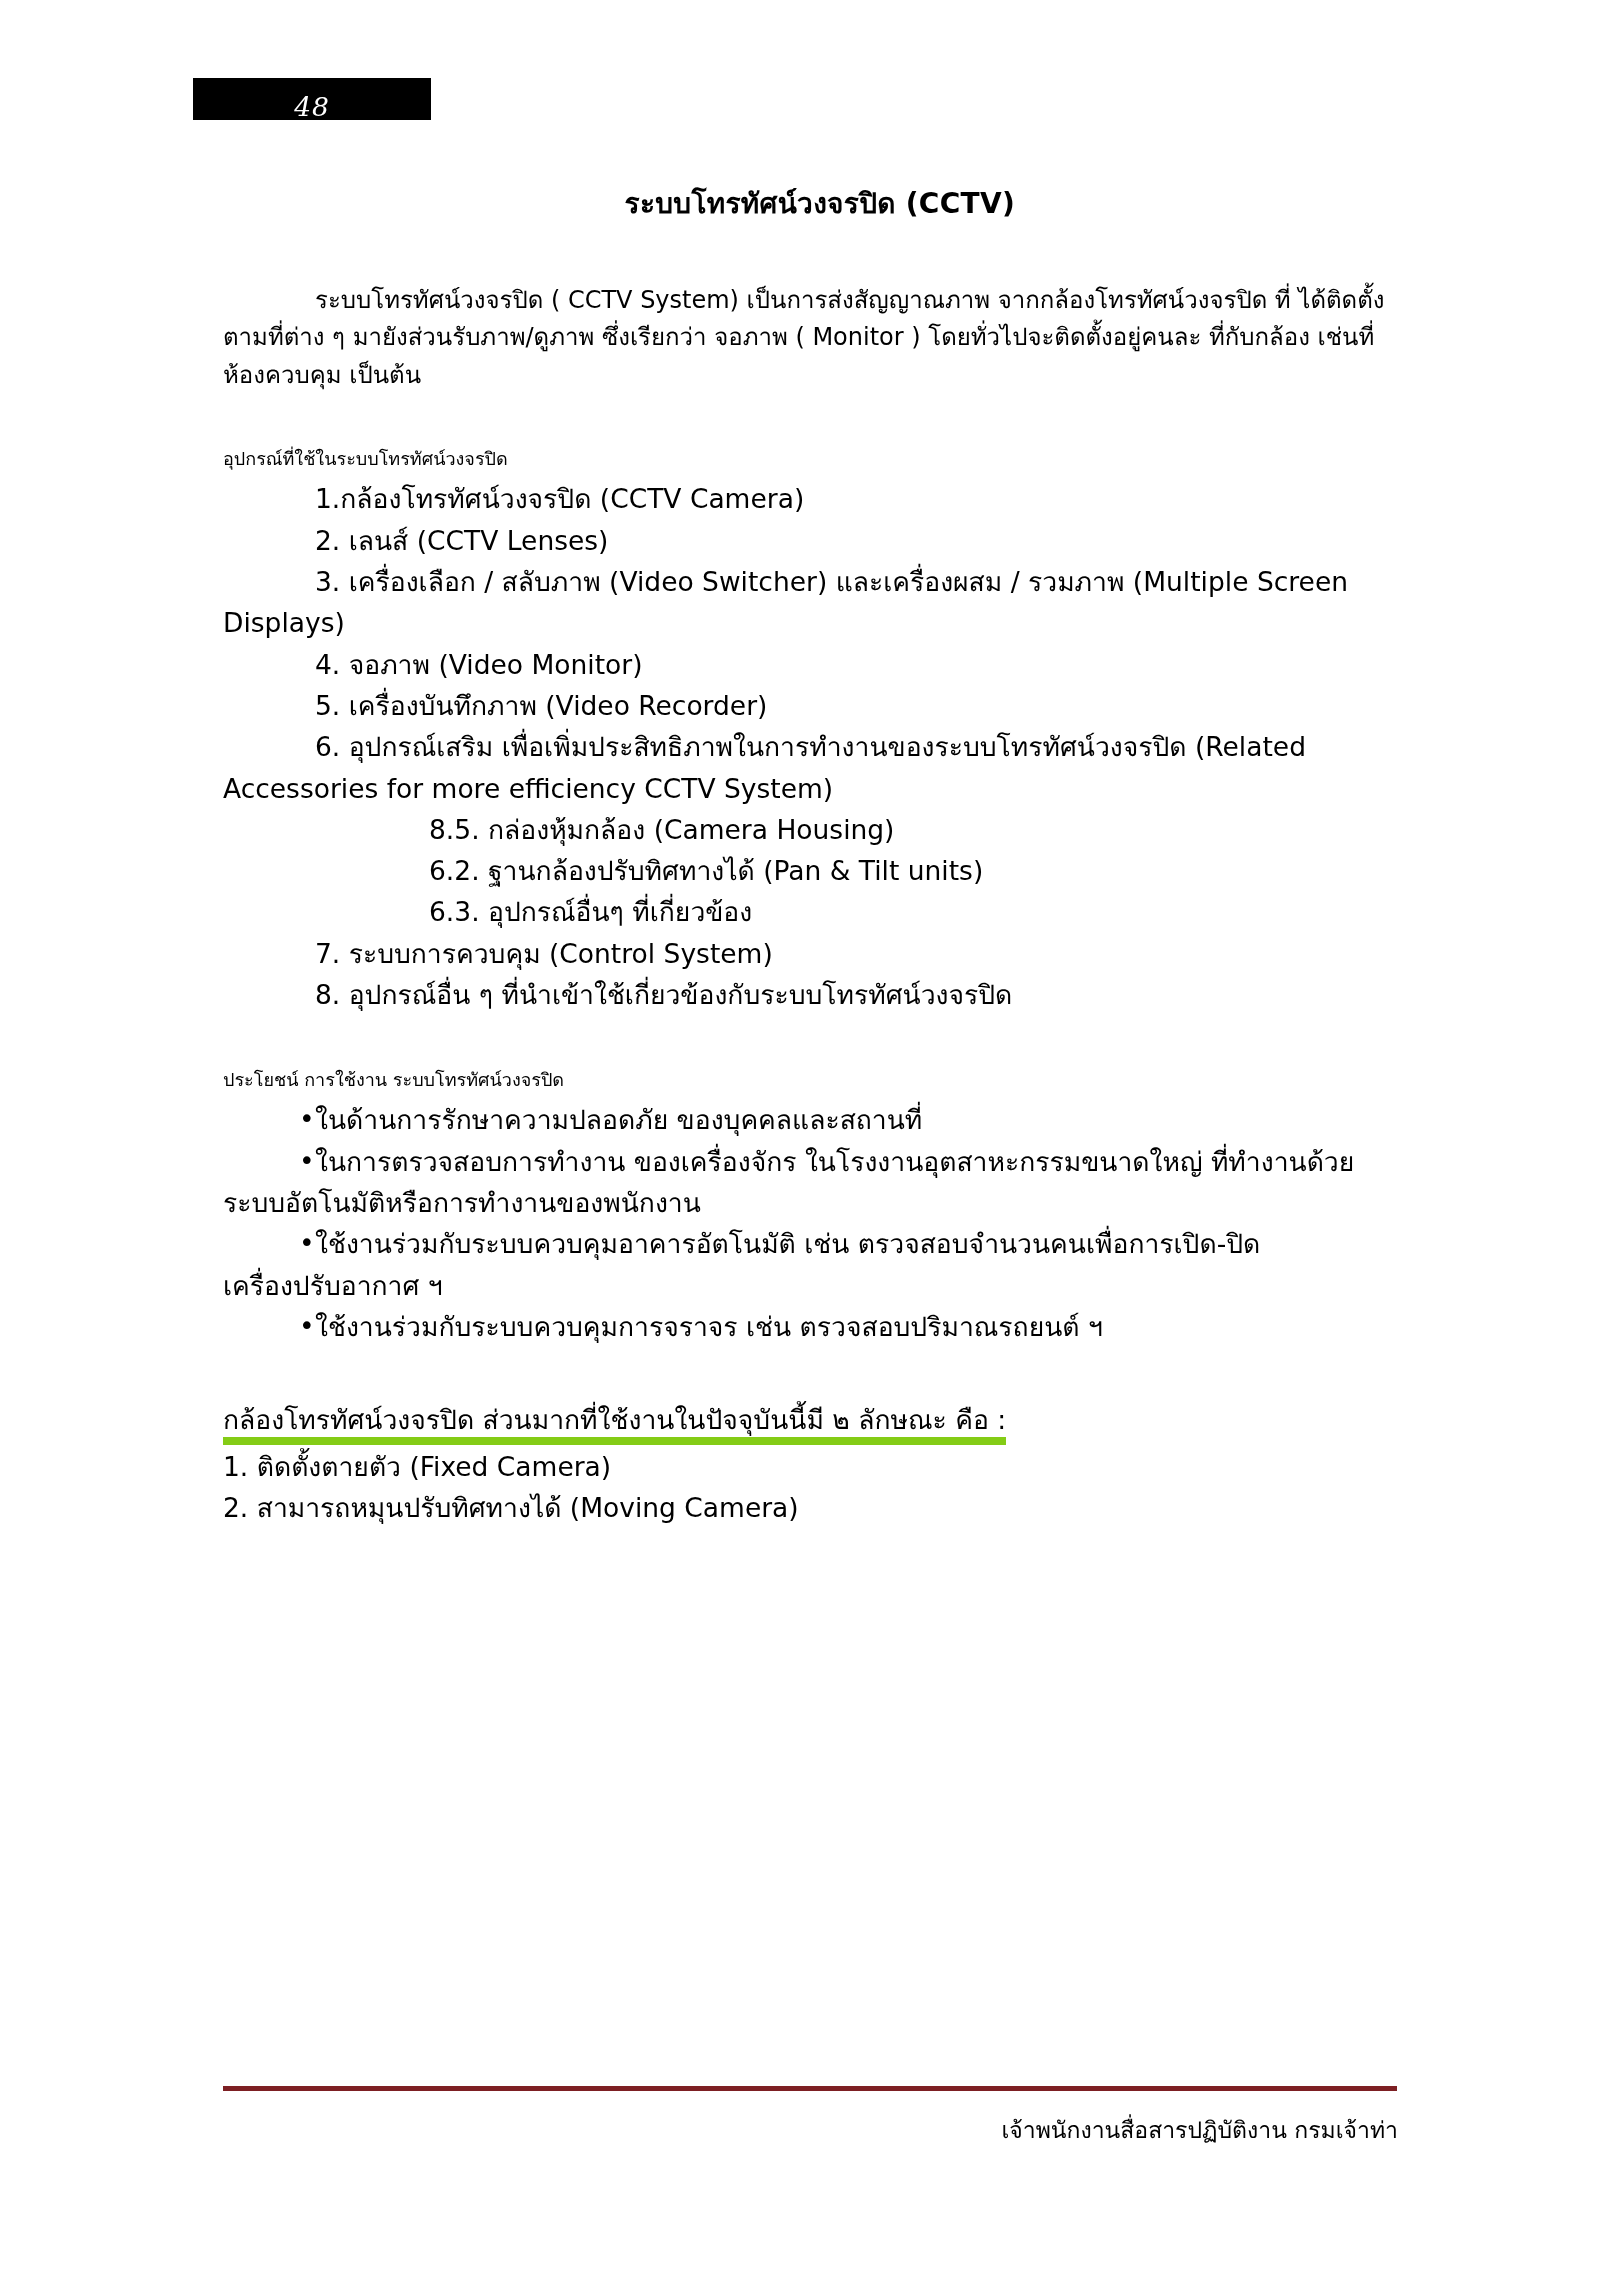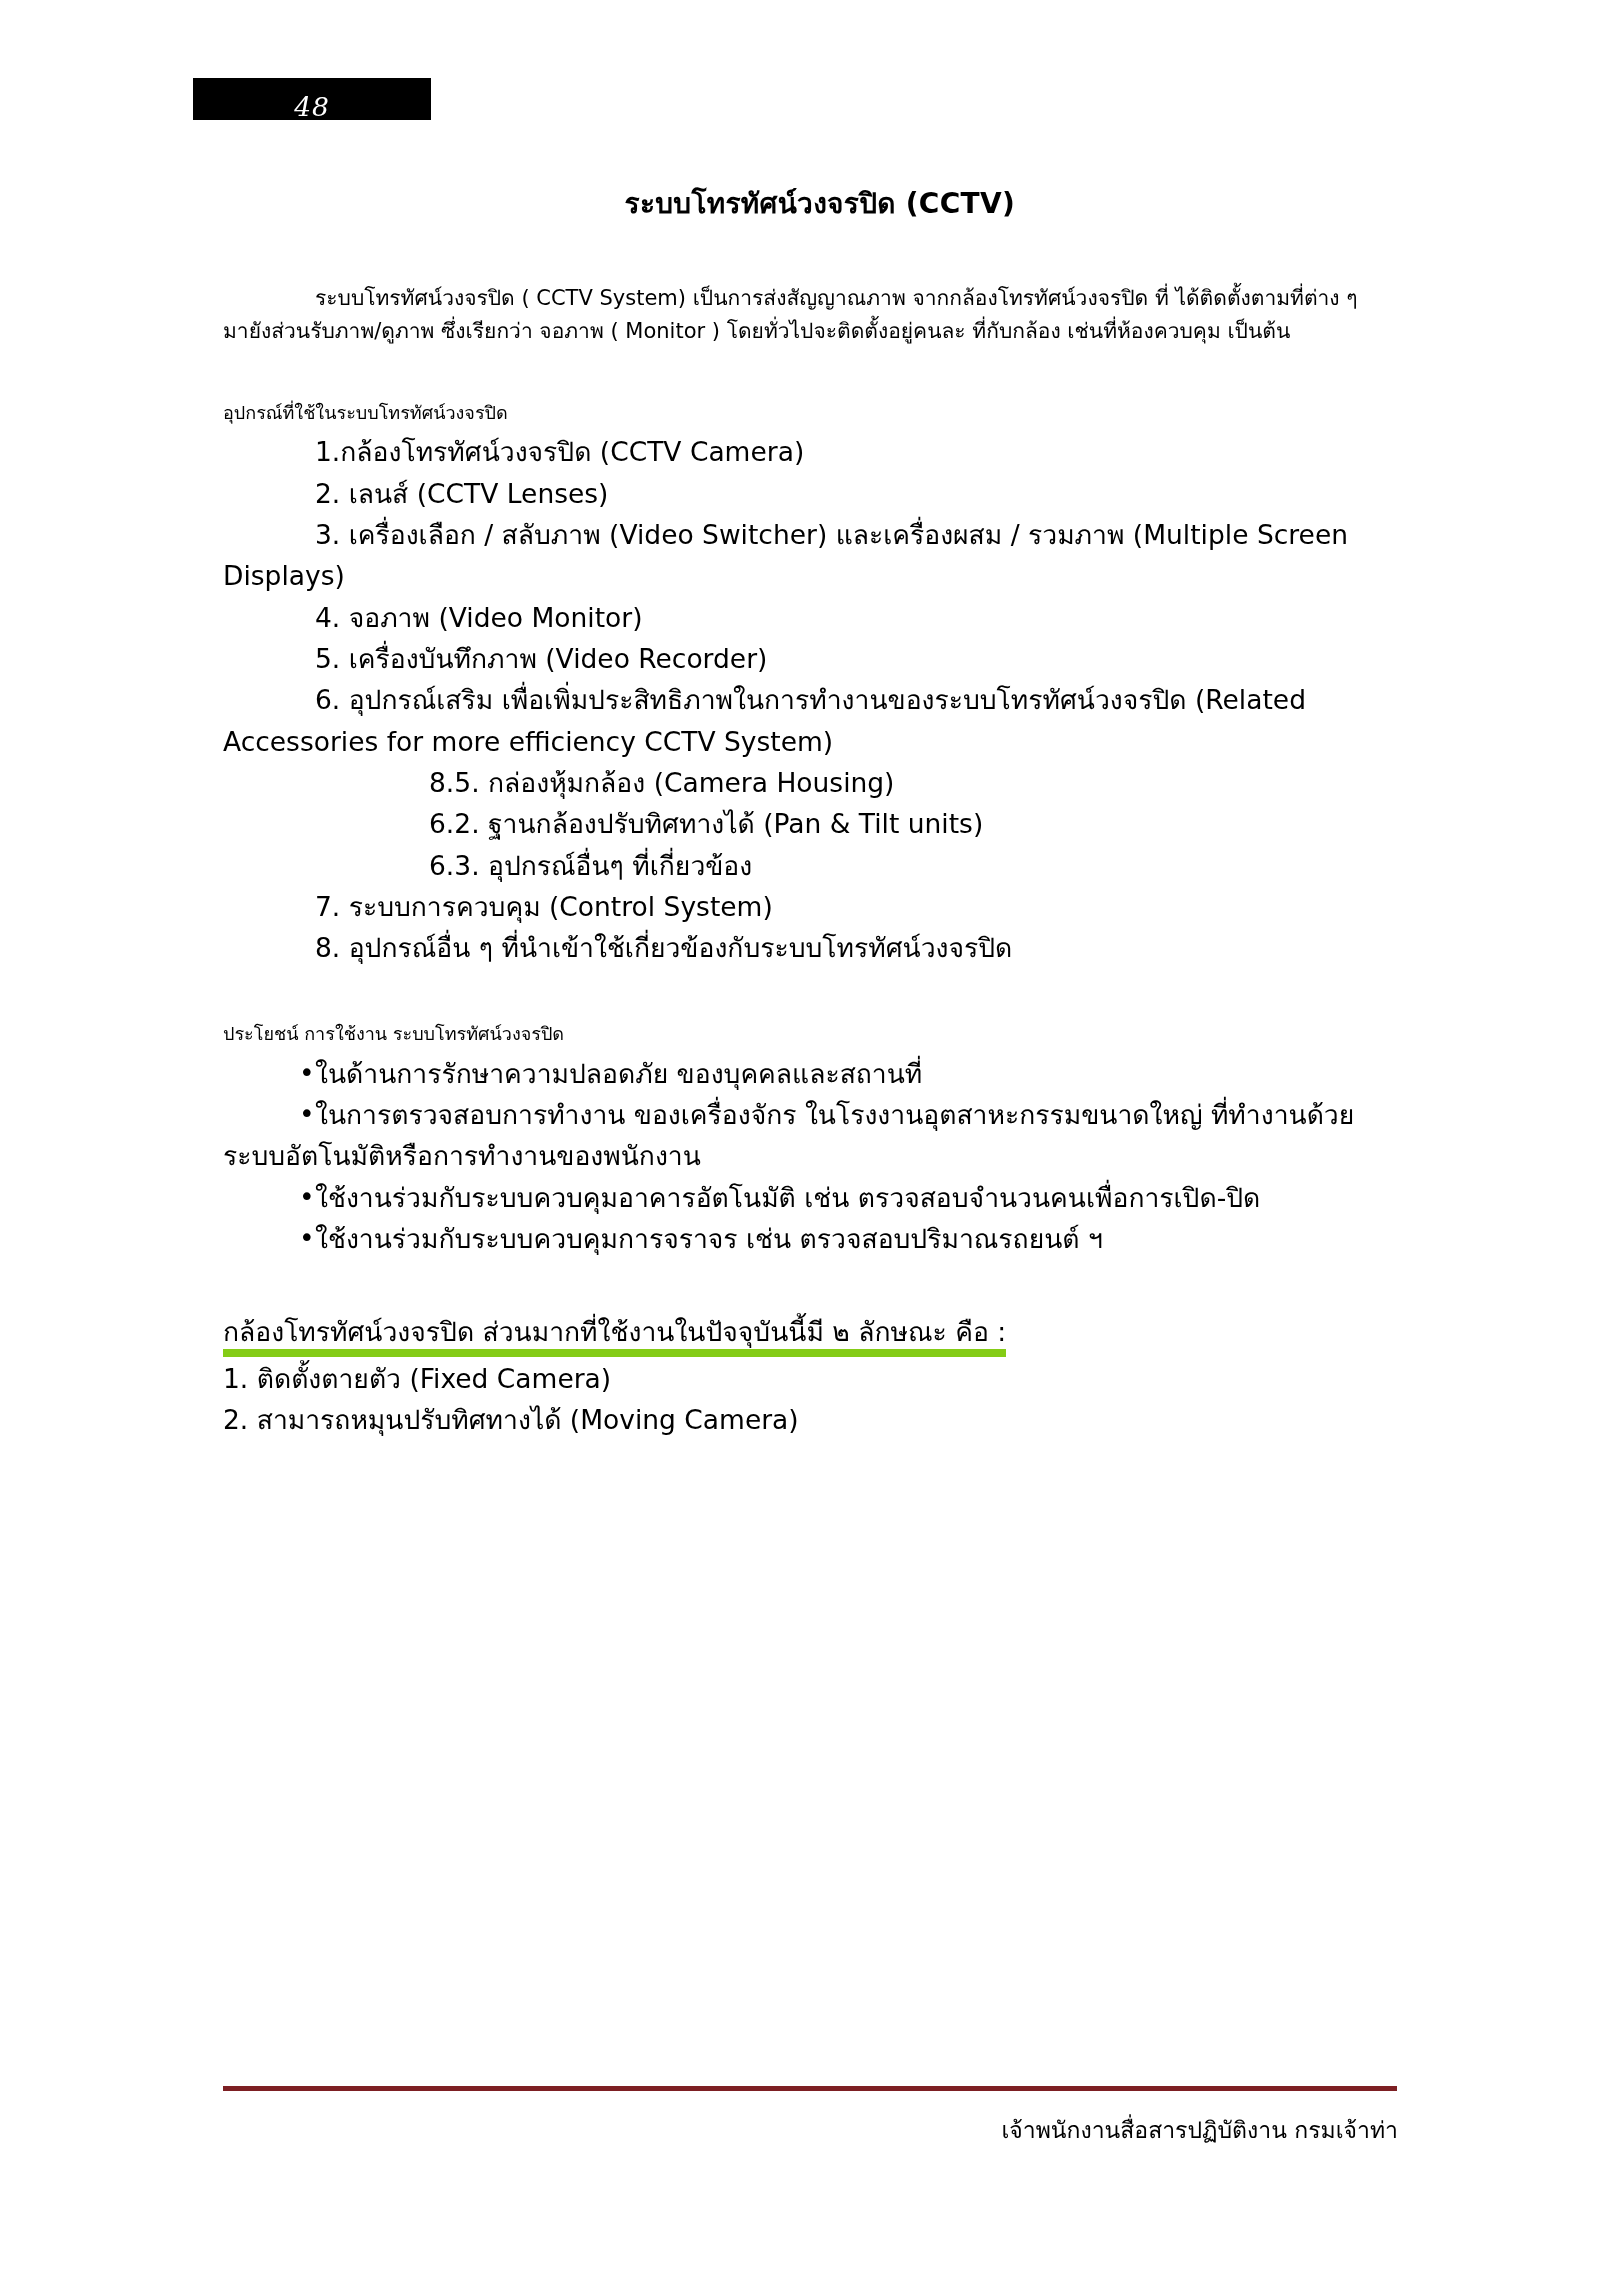--- a/index.html
+++ b/index.html
@@ -53,21 +53,21 @@
     text-align: center;
     font-size: 28px;
     font-weight: bold;
     letter-spacing: 0.3px;
     margin: 0 0 57px 0;
     padding-left: 17.6px;
   }
 
   p.para {
     margin: 0;
-    font-size: 21px;
+    font-size: 24px;
     line-height: 1.56;
     text-align: left;
   }
   .indent {
     display: inline-block;
     width: 92px;
   }
 
   h2.section-heading {
     font-size: 18px;
@@ -175,20 +175,21 @@
       <li class="lv1">8. อุปกรณ์อื่น ๆ ที่นำเข้าใช้เกี่ยวข้องกับระบบโทรทัศน์วงจรปิด</li>
     </ul>
 
     <h2 class="section-heading">ประโยชน์ การใช้งาน ระบบโทรทัศน์วงจรปิด</h2>
 
     <ul class="bullet-list">
       <li><span class="dot">•</span><span>ในด้านการรักษาความปลอดภัย ของบุคคลและสถานที่</span></li>
       <li><span class="dot">•</span><span>ในการตรวจสอบการทำงาน ของเครื่องจักร ในโรงงานอุตสาหะกรรมขนาดใหญ่ ที่ทำงานด้วย</span></li>
       <li class="cont">ระบบอัตโนมัติหรือการทำงานของพนักงาน</li>
       <li><span class="dot">•</span><span>ใช้งานร่วมกับระบบควบคุมอาคารอัตโนมัติ เช่น ตรวจสอบจำนวนคนเพื่อการเปิด-ปิด</span></li>
+      <li class="cont">เครื่องปรับอากาศ ฯ</li>
       <li><span class="dot">•</span><span>ใช้งานร่วมกับระบบควบคุมการจราจร เช่น ตรวจสอบปริมาณรถยนต์ ฯ</span></li>
     </ul>
 
     <div class="underlined-heading">
       <span class="u">กล้องโทรทัศน์วงจรปิด ส่วนมากที่ใช้งานในปัจจุบันนี้มี ๒ ลักษณะ คือ :</span>
     </div>
 
     <ul class="plain-list">
       <li class="lv1-wrap">1. ติดตั้งตายตัว (Fixed Camera)</li>
       <li class="lv1-wrap">2. สามารถหมุนปรับทิศทางได้ (Moving Camera)</li>

